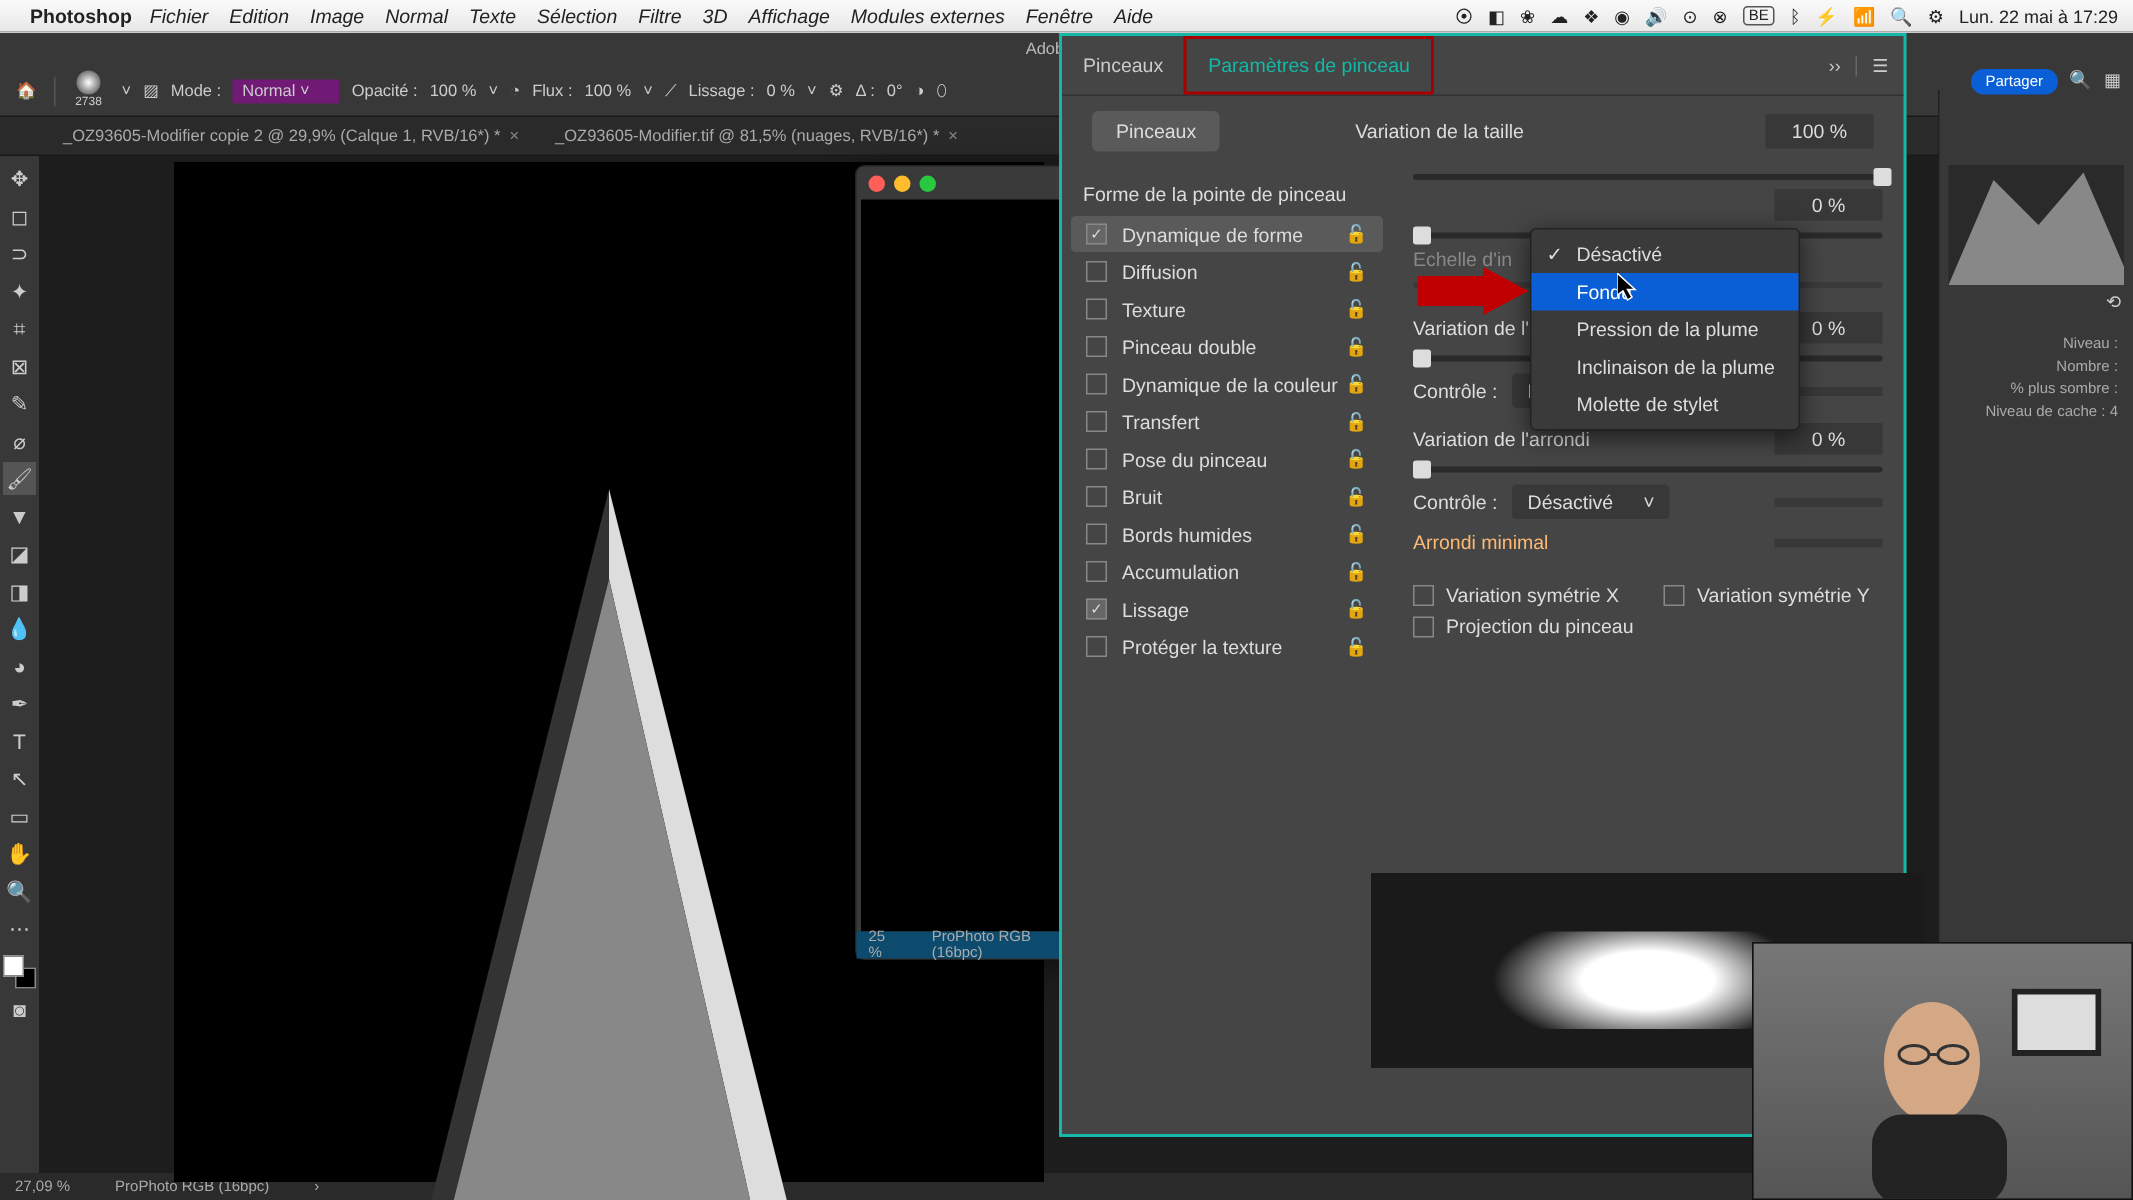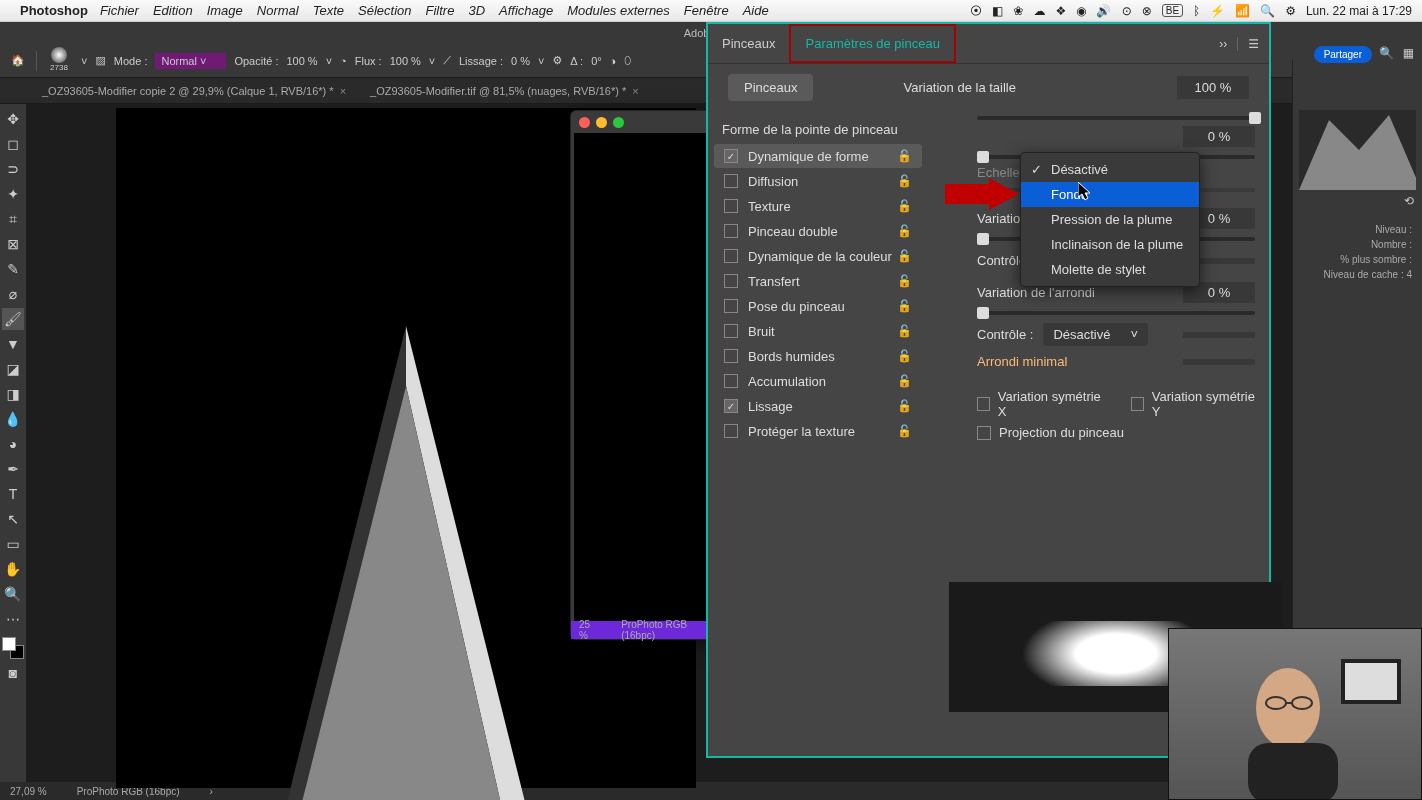--- a/index.html
+++ b/index.html
@@ -24,33 +24,33 @@
 .ltools .fgbg .fg{position:absolute;width:14px;height:14px;background:#fff;border:1px solid #888;left:0;top:0;}
 .ltools .fgbg .bg{position:absolute;width:14px;height:14px;background:#000;border:1px solid #888;right:0;bottom:0;}
 .canvaswrap{flex:1;background:#1d1d1d;position:relative;display:flex;align-items:center;justify-content:center;}
 .doc1{width:580px;height:680px;background:#000;position:absolute;left:90px;top:4px;}
 .doc1 .spire{position:absolute;left:50%;top:32%;transform:translateX(-50%);}
 .floatwin{position:absolute;left:544px;top:6px;width:160px;height:530px;background:#3a3a3a;border:1px solid #222;border-radius:6px;box-shadow:0 4px 20px rgba(0,0,0,0.5);}
 .floatwin .wbar{height:22px;display:flex;align-items:center;gap:6px;padding:0 8px;}
 .floatwin .dot{width:11px;height:11px;border-radius:50%;}
 .floatwin .r{background:#ff5f57;}.floatwin .y{background:#febc2e;}.floatwin .g{background:#28c840;}
 .floatwin .body{background:#000;height:calc(100% - 40px);margin:0 3px;}
-.floatwin .stat{height:18px;background:#6d28d9;font-size:10px;color:#aaa;display:flex;align-items:center;padding:0 8px;gap:20px;}
+.floatwin .stat{height:18px;background:#0c4a6e;font-size:10px;color:#aaa;display:flex;align-items:center;padding:0 8px;gap:20px;}
 .statusbar{height:18px;background:#2a2a2a;color:#aaa;font-size:10px;display:flex;align-items:center;padding:0 10px;gap:30px;}
 
 .bigpanel{position:absolute;left:706px;top:22px;width:565px;height:736px;background:#454545;border:2px solid #14b8a6;z-index:50;}
 .bigpanel .phead{height:40px;display:flex;align-items:center;border-bottom:1px solid #333;}
 .bigpanel .ptab{padding:0 14px;height:100%;display:flex;align-items:center;color:#ccc;font-size:13px;}
 .bigpanel .ptab.active{border:2px solid #a80000;color:#14b8a6;}
 .bigpanel .phead .ricons{margin-left:auto;display:flex;gap:10px;padding-right:10px;color:#ccc;}
 .bigpanel .row2{height:46px;display:flex;align-items:center;padding:0 20px;}
 .bigpanel .pinbtn{background:#5a5a5a;border-radius:4px;padding:6px 16px;color:#ddd;font-size:13px;}
 .bigpanel .row2 .rlbl{margin-left:90px;font-size:13px;color:#ddd;}
 .bigpanel .row2 .rvval{margin-left:auto;background:#383838;padding:4px 10px;width:72px;text-align:center;font-size:13px;}
-.bigpanel .pbody{display:flex;height:calc(100% - 86px);gap:35px;}
+.bigpanel .pbody{display:flex;height:calc(100% - 86px);}
 .bigpanel .leftcol{width:220px;padding:6px 0;}
 .bigpanel .section{padding:6px 14px;font-size:13px;color:#ddd;}
 .bigpanel .opt{display:flex;align-items:center;padding:5px 10px;margin:1px 6px;font-size:13px;color:#ddd;height:24px;}
 .bigpanel .opt.sel{background:#5a5a5a;border-radius:3px;}
 .bigpanel .opt .cb{width:14px;height:14px;border:1px solid #888;margin-right:10px;display:flex;align-items:center;justify-content:center;font-size:10px;}
 .bigpanel .opt .cb.ck{background:#666;}
 .bigpanel .opt .lock{margin-left:auto;color:#999;font-size:12px;}
 .bigpanel .rightcol{flex:1;padding:6px 14px;font-size:13px;color:#ddd;position:relative;}
 .bigpanel .sllab{display:flex;align-items:center;margin-top:6px;}
 .bigpanel .sllab .lbl{flex:1;}

